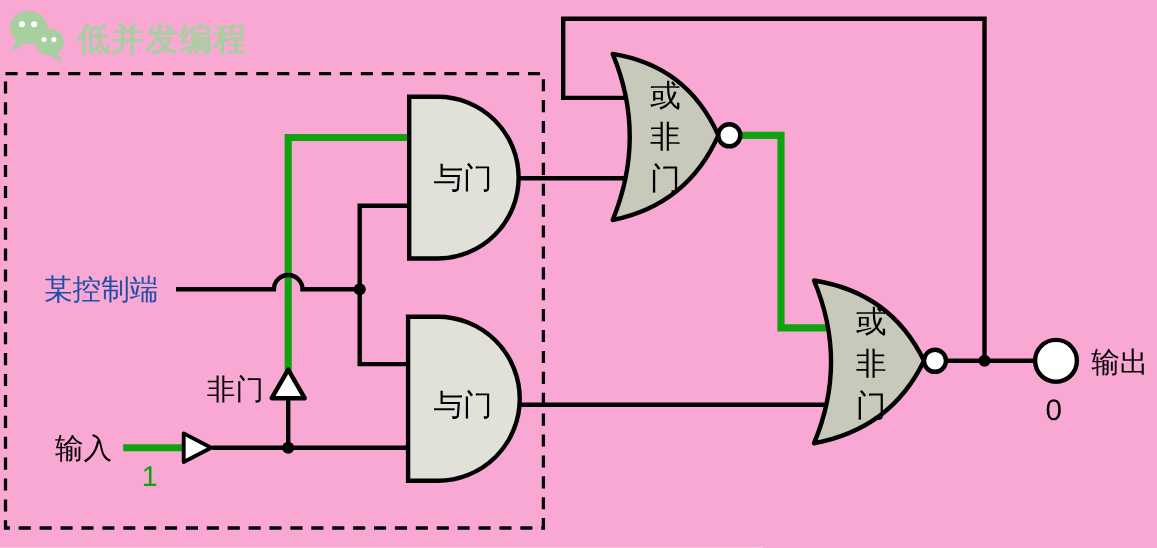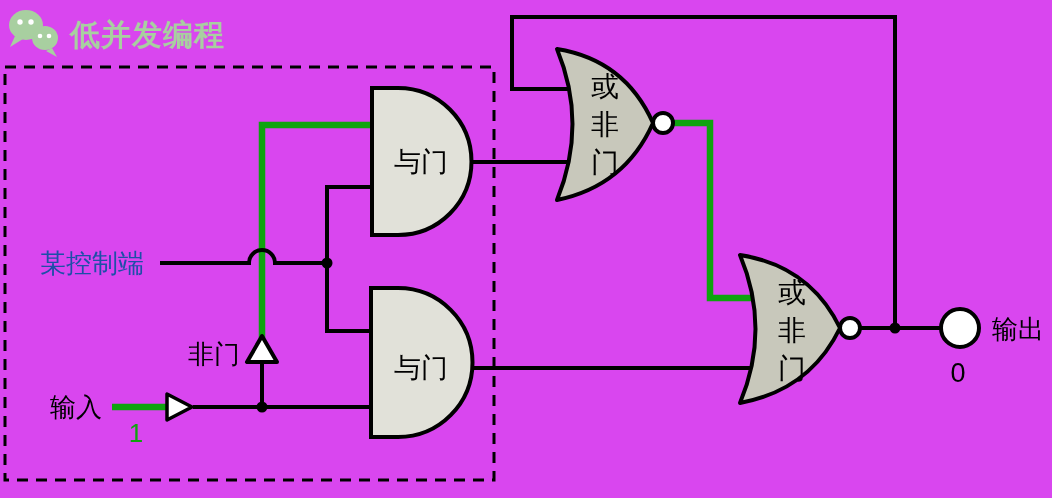--- a/index.html
+++ b/index.html
@@ -1,19 +1,19 @@
 <!DOCTYPE html>
 <html><head>
 <meta charset="utf-8">
 <style>
   html,body{margin:0;padding:0;background:#ffffff;}
   .stage{
     position:relative;
     width:1052px;height:498px;
-    background:#d946ef;
+    background:#f9a8d4;
     font-family:"Liberation Sans","DejaVu Sans",sans-serif;
     overflow:hidden;
   }
   svg text{font-family:"Liberation Sans","DejaVu Sans",sans-serif;}
   .brand-text{font-weight:bold;letter-spacing:1px;}
 </style>
 </head>
 <body>
 
 <div class="stage">

